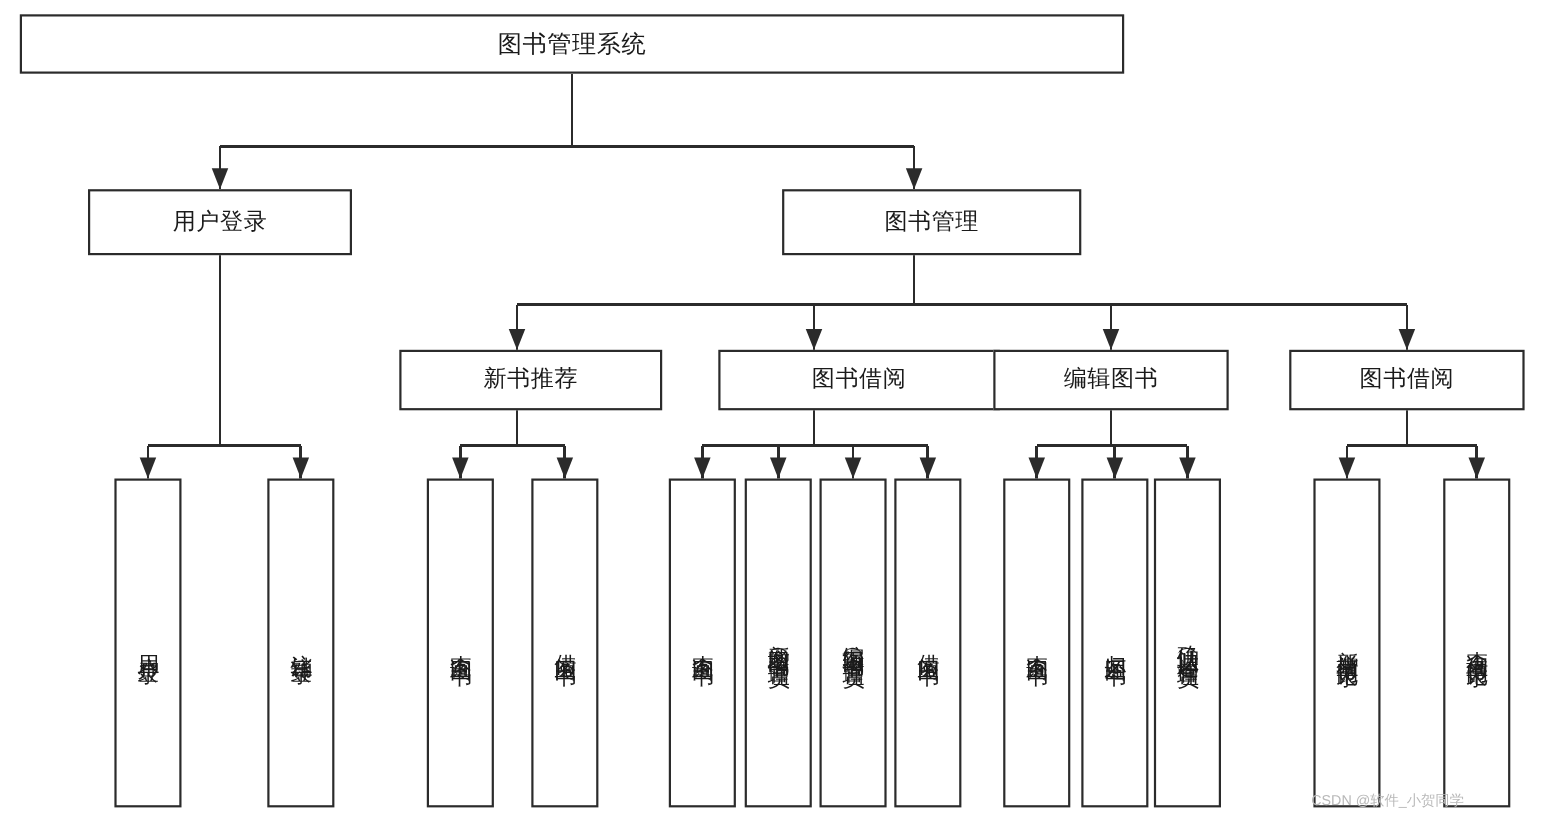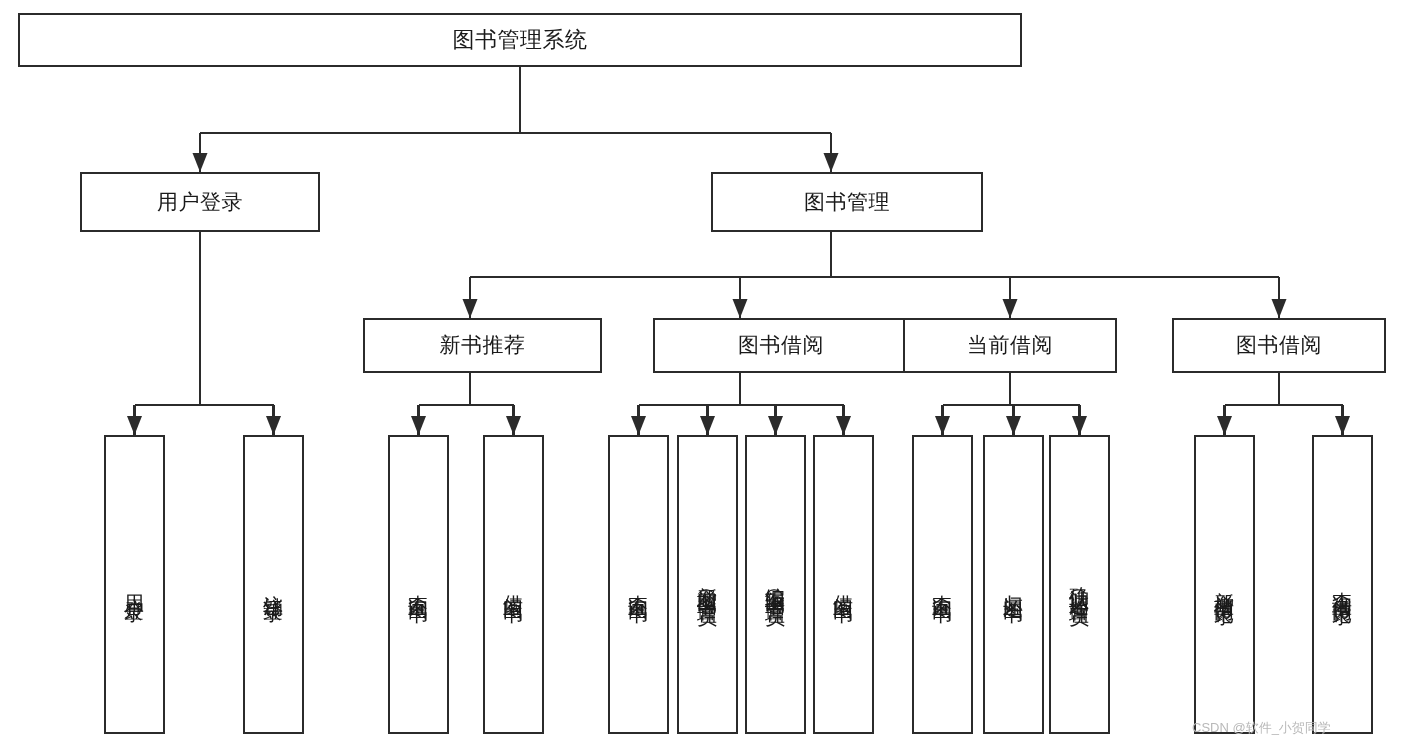--- a/index.html
+++ b/index.html
@@ -151,21 +151,21 @@
       <div class="node horiz" style="left: 711px; top: 172px; width: 272px; height: 60px; border-color: rgb(43, 43, 43); color: rgb(26, 26, 26);">
         <span class="node-label">图书管理</span>
       </div>
       <div class="node horiz" style="left: 363px; top: 318px; width: 239px; height: 55px; border-color: rgb(43, 43, 43); color: rgb(26, 26, 26);">
         <span class="node-label">新书推荐</span>
       </div>
       <div class="node horiz" style="left: 633px; top: 318px; width: 256px; height: 55px; border-color: rgb(43, 43, 43); color: rgb(26, 26, 26); margin-left: 20px;">
         <span class="node-label">图书借阅</span>
       </div>
       <div class="node horiz" style="left: 903px; top: 318px; width: 214px; height: 55px; border-color: rgb(43, 43, 43); color: rgb(26, 26, 26);">
-        <span class="node-label">当前借阅</span>
+        <span class="node-label">编辑图书</span>
       </div>
       <div class="node horiz" style="left: 1172px; top: 318px; width: 214px; height: 55px; border-color: rgb(43, 43, 43); color: rgb(26, 26, 26);">
         <span class="node-label">图书借阅</span>
       </div>
       <div class="node vert" style="left: 104px; top: 435px; width: 61px; height: 299px; border-color: rgb(43, 43, 43); color: rgb(26, 26, 26);">
         <span class="node-label">用户登录</span>
       </div>
       <div class="node vert" style="left: 243px; top: 435px; width: 61px; height: 299px; border-color: rgb(43, 43, 43); color: rgb(26, 26, 26);">
         <span class="node-label">注销登录</span>
       </div>

